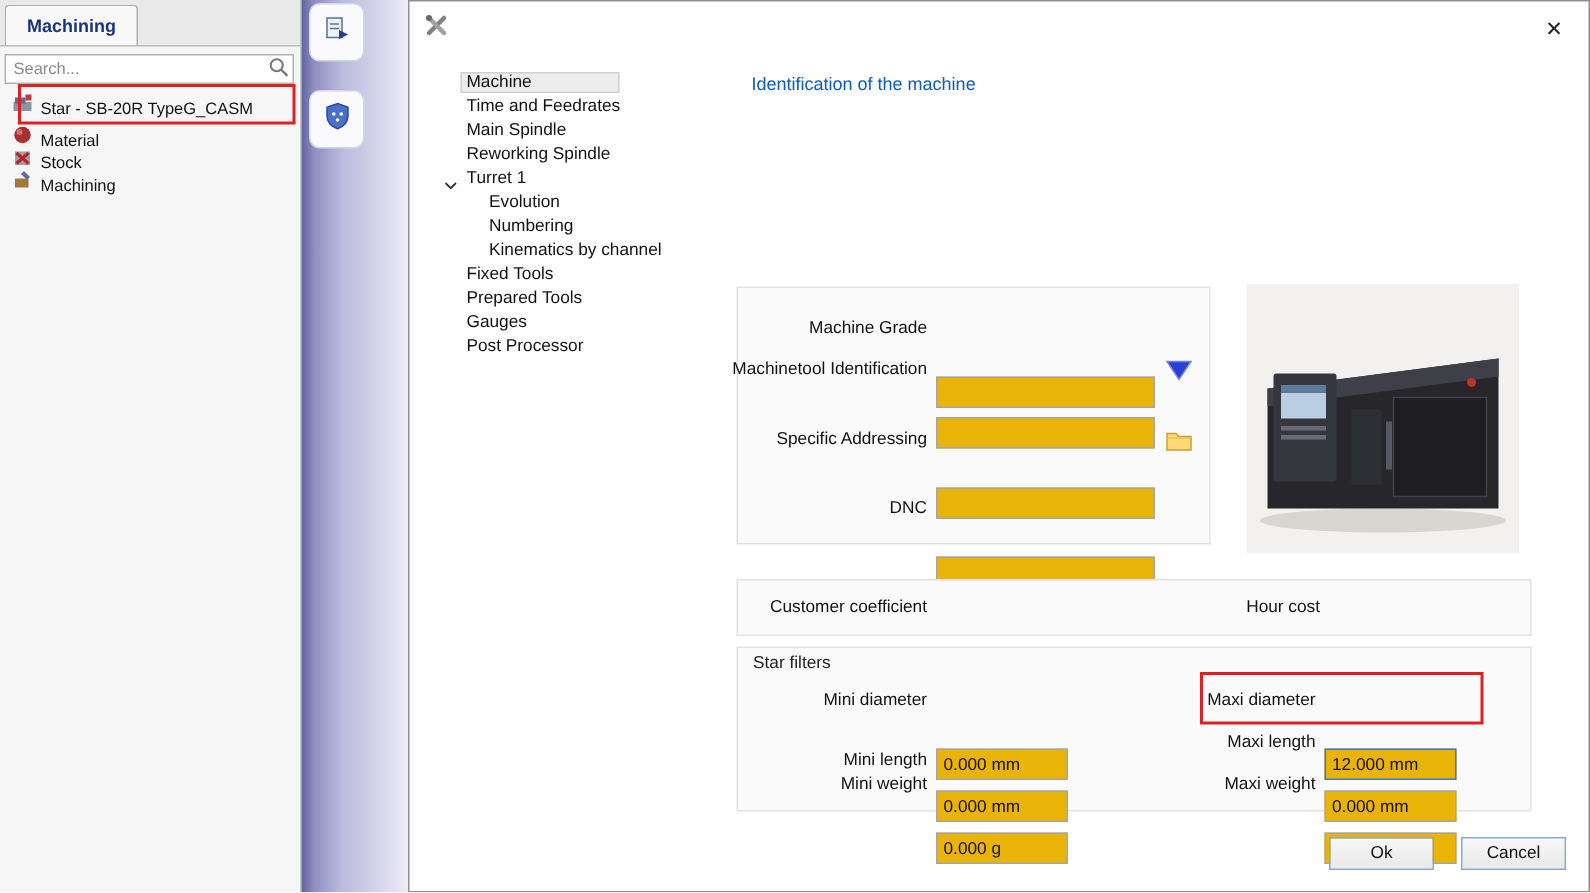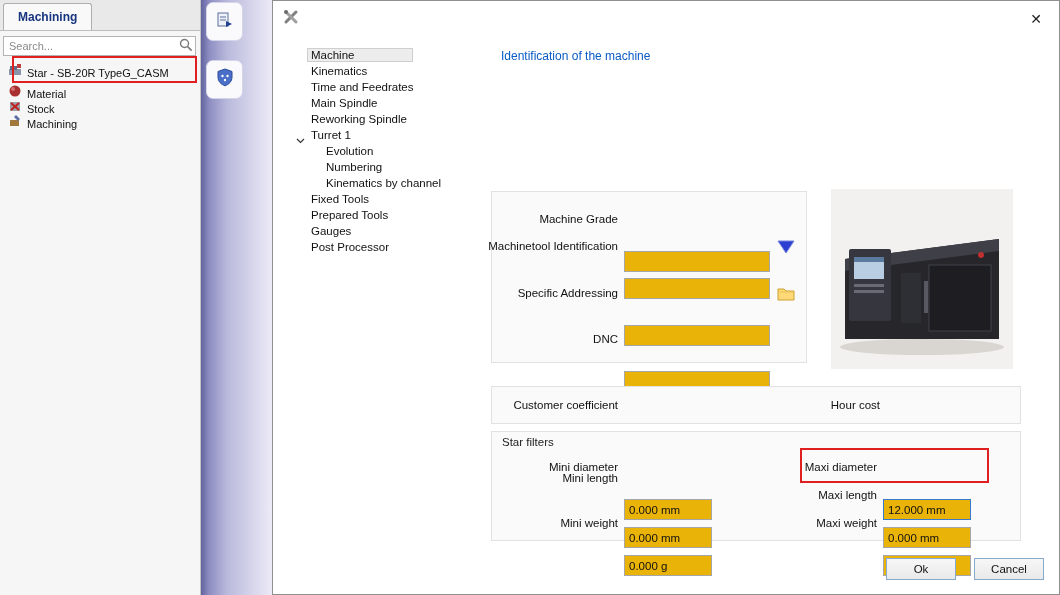--- a/index.html
+++ b/index.html
@@ -141,21 +141,20 @@
             <path d="M3 13 L13 3" stroke="#808080" stroke-width="3" stroke-linecap="round"></path>
             <path d="M3 3 L13 13" stroke="#a0a0a0" stroke-width="3" stroke-linecap="round"></path>
             <circle cx="3" cy="3" r="2" fill="#6a6a6a"></circle>
           </svg>
       </span>
     </div>
     <div class="close-btn">✕</div>
 
     <div class="nav">
       <div class="nav-item selected"><span>Machine</span></div>
-      <div class="nav-item"><span>Kinematics</span></div>
       <div class="nav-item"><span>Time and Feedrates</span></div>
       <div class="nav-item"><span>Main Spindle</span></div>
       <div class="nav-item"><span>Reworking Spindle</span></div>
       <div class="nav-item">
         <span class="nav-chev"><svg width="9" height="6" viewBox="0 0 9 6">
               <polyline points="1,1 4.5,4.5 8,1" fill="none" stroke="#333" stroke-width="1.2"></polyline>
             </svg></span>
         <span>Turret 1</span>
       </div>
       <div class="nav-item lvl2"><span>Evolution</span></div>
@@ -222,21 +221,21 @@
 
     <div class="section" id="sec-stock">
       <div class="group-title">Star filters</div>
 
       <div class="flabel" style="right:402px;top:25px;">Mini diameter</div>
       <input class="tinput" style="left: 132px; top: 25px; width: 88px;" value="0.000 mm">
 
       <div class="flabel" style="right:143px;top:25px;">Maxi diameter</div>
       <input class="tinput focused" style="left: 391px; top: 25px; width: 88px;" value="12.000 mm">
 
-      <div class="flabel" style="right:402px;top:36px;margin-left:32px;">Mini length</div>
+      <div class="flabel" style="right:402px;top:65px;margin-left:32px;">Mini length</div>
       <input class="tinput" style="left: 132px; top: 53px; width: 88px;" value="0.000 mm">
 
       <div class="flabel" style="right:143px;top:53px;margin-left:24px;">Maxi length</div>
       <input class="tinput" style="left: 391px; top: 53px; width: 88px;" value="0.000 mm">
 
       <div class="flabel" style="right:402px;top:81px;">Mini weight</div>
       <input class="tinput" style="left: 132px; top: 81px; width: 88px;" value="0.000 g">
 
       <div class="flabel" style="right:143px;top:81px;">Maxi weight</div>
       <input class="tinput" style="left: 391px; top: 81px; width: 88px;" value="0.000 g">

